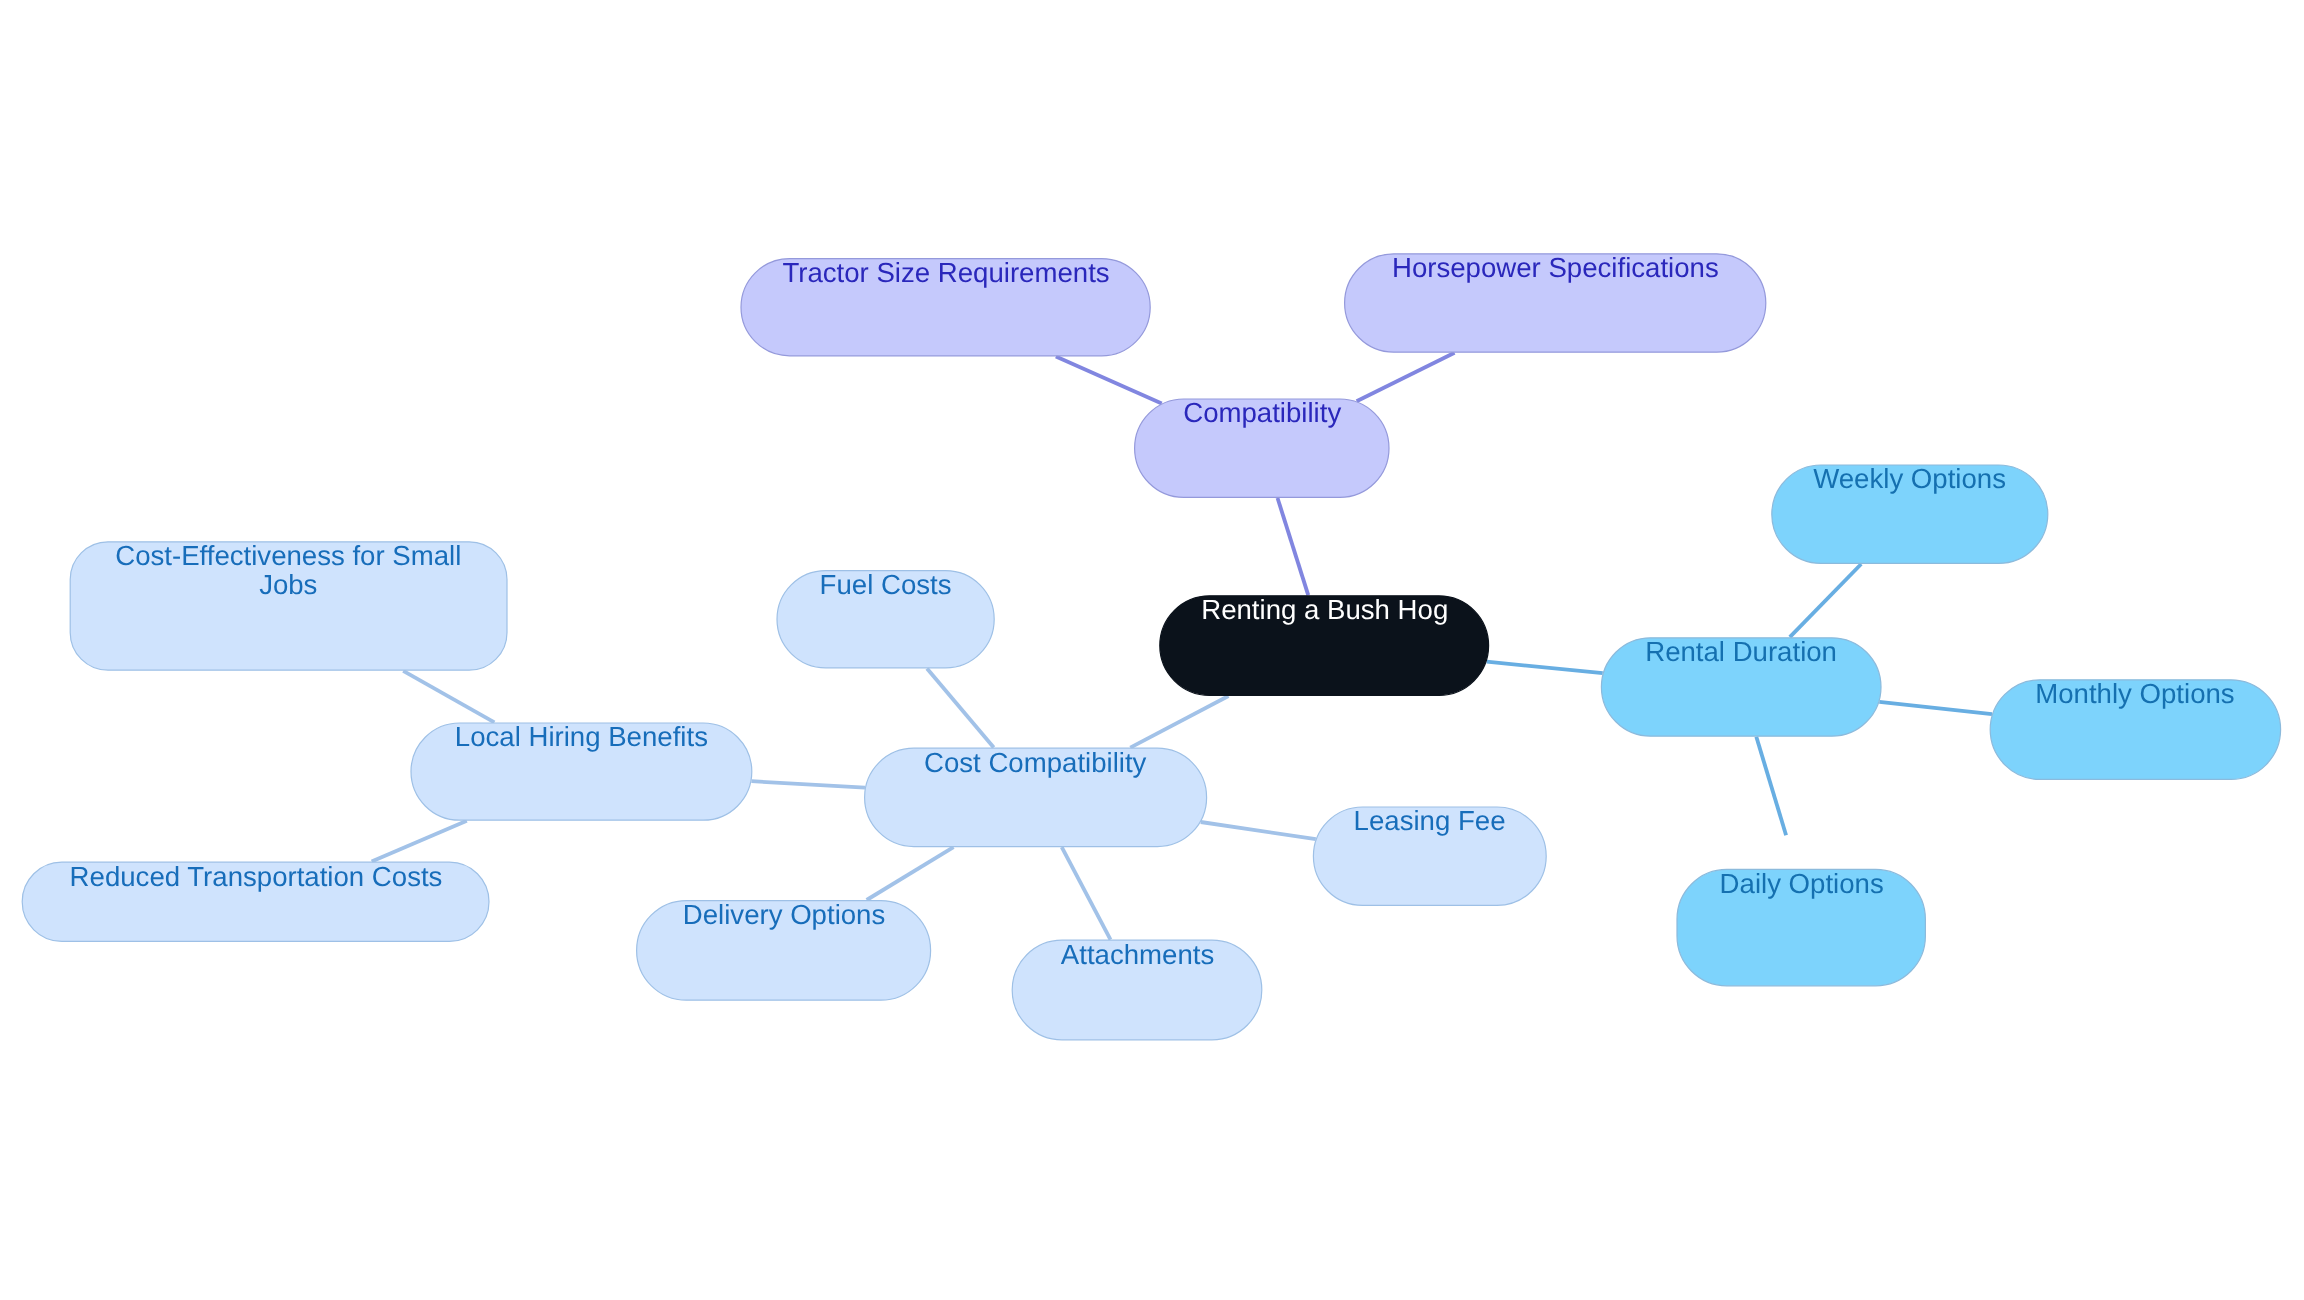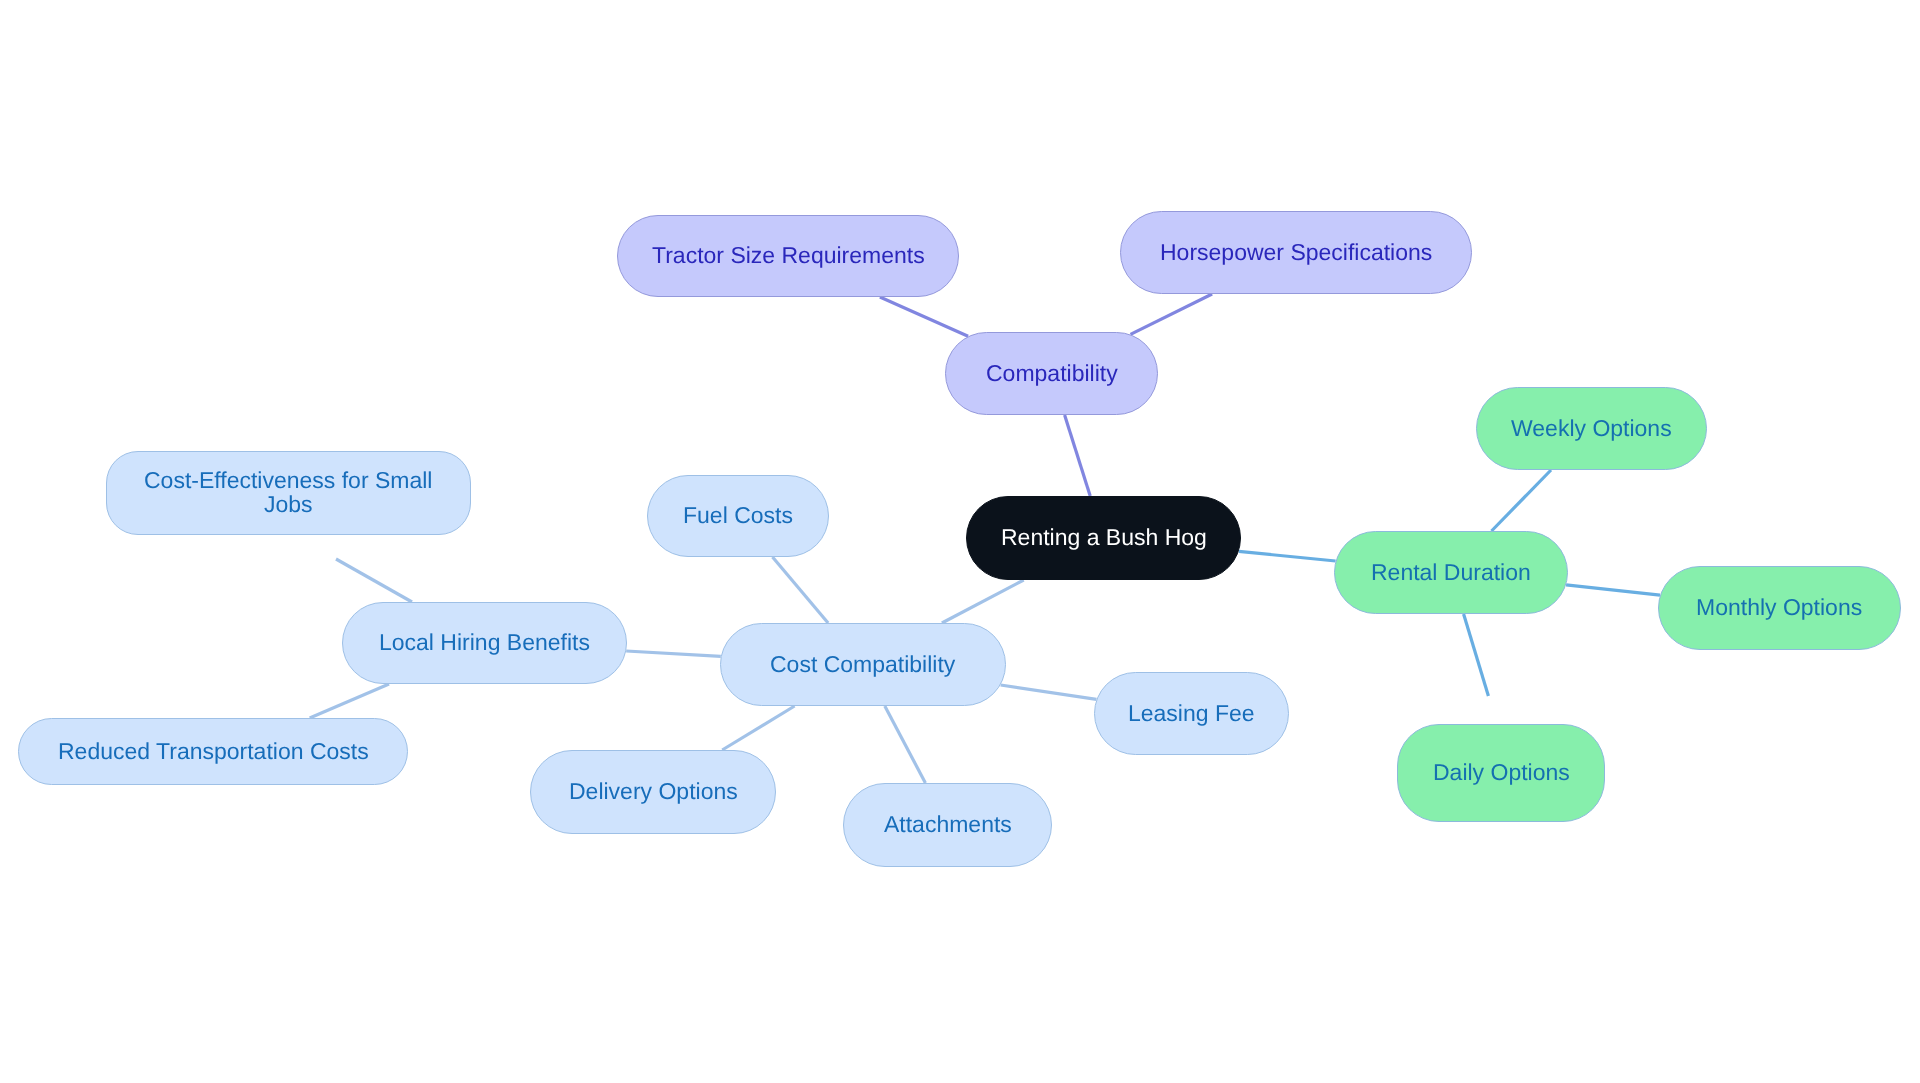--- a/index.html
+++ b/index.html
@@ -9,27 +9,27 @@
        -webkit-font-smoothing:antialiased;-moz-osx-font-smoothing:grayscale;
        text-rendering:geometricPrecision;}
   #canvas{position:relative;width:1920px;height:1083px;background:#ffffff;}
   svg#edge-layer{position:absolute;left:0;top:0;width:1920px;height:1083px;
                  pointer-events:none;overflow:visible;}
   .edge{stroke-width:3.2;stroke-linecap:butt;fill:none;}
   .edge-purple{stroke:#8186e0;}
   .edge-blue{stroke:#68aee2;}
   .edge-lblue{stroke:#a2c2e8;}
   #node-layer{position:absolute;left:0;top:0;width:1920px;height:1083px;}
-  .node{position:absolute;box-sizing:border-box;display:flex;align-items:center;
+  .node{position:absolute;box-sizing:border-box;display:flex;
         justify-content:center;border-style:solid;border-width:1px;}
   .node-root{background:#0b121b;border-color:#0b121b;}
   .node-root .lbl{color:#ffffff;}
   .node-purple{background:#c5c9fc;border-color:#9499db;}
   .node-purple .lbl{color:#2a27bb;}
-  .node-blue{background:#86efac;border-color:#8cbadc;}
+  .node-blue{background:#7dd3fc;border-color:#8cbadc;}
   .node-blue .lbl{color:#1570b0;}
   .node-lblue{background:#cfe3fd;border-color:#9ec0e6;}
   .node-lblue .lbl{color:#176dba;}
   .node .lbl{display:block;text-align:center;font-size:23px;line-height:24px;
              white-space:pre-line;font-weight:400;letter-spacing:0;
              transform:translateY(-1px);will-change:transform;}
 </style>
 </head>
 <body>
 
@@ -87,21 +87,21 @@
     </div>
     <div class="node node-lblue" style="left: 530px; top: 750px; width: 246px; height: 84px; border-radius: 42px;">
       <span class="lbl">Delivery Options</span>
     </div>
     <div class="node node-lblue" style="left: 843px; top: 783px; width: 209px; height: 84px; border-radius: 42px;">
       <span class="lbl">Attachments</span>
     </div>
     <div class="node node-lblue" style="left: 342px; top: 602px; width: 285px; height: 82px; border-radius: 41px;">
       <span class="lbl">Local Hiring Benefits</span>
     </div>
-    <div class="node node-lblue" style="left: 58px; top: 451px; width: 365px; height: 84px; border-radius: 32px; margin-left: 48px;">
+    <div class="node node-lblue" style="left: 58px; top: 451px; width: 365px; height: 108px; border-radius: 32px;">
       <span class="lbl">Cost-Effectiveness for Small
 Jobs</span>
     </div>
     <div class="node node-lblue" style="left: 18px; top: 718px; width: 390px; height: 67px; border-radius: 42px;">
       <span class="lbl">Reduced Transportation Costs</span>
     </div>
   </div>
 </div>
 
 </body></html>

